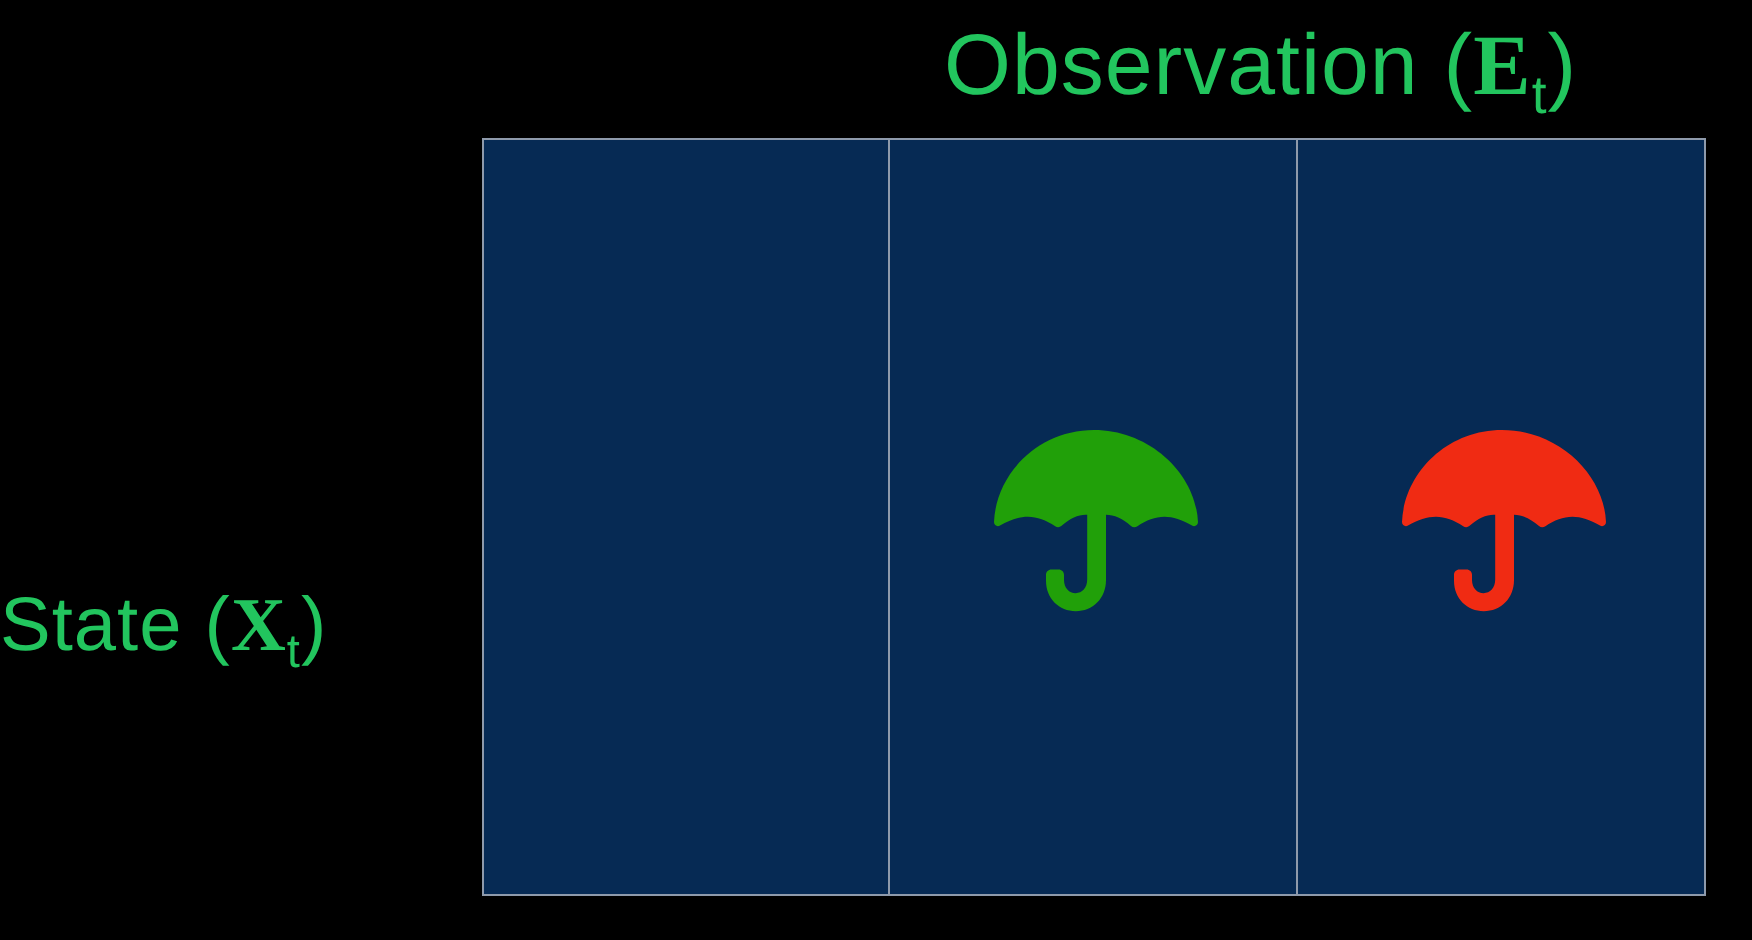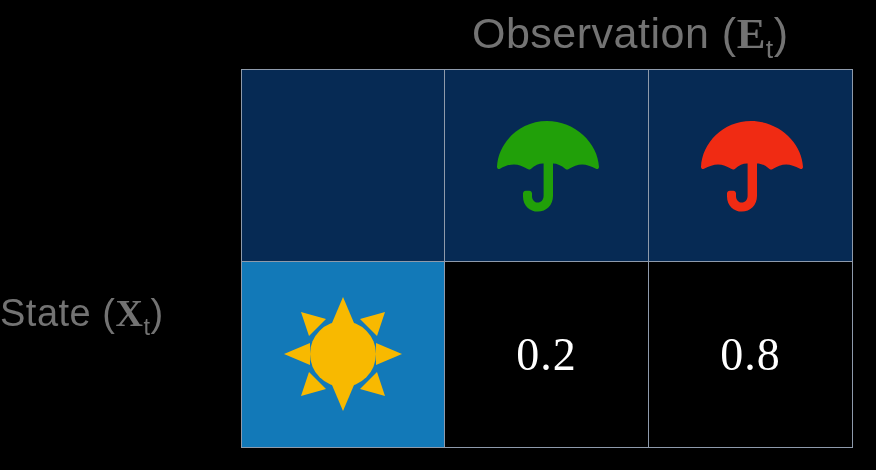--- a/index.html
+++ b/index.html
@@ -13,21 +13,21 @@
     height: 470px;
     position: relative;
     overflow: hidden;
     font-family: "Liberation Sans", sans-serif;
     -webkit-font-smoothing: antialiased;
   }
 
   
   .axis-label {
     position: absolute;
-    color: #737373;
+    color: #22c55e;
     font-family: "Liberation Sans", sans-serif;
     font-weight: 300;
     white-space: nowrap;
     letter-spacing: 0.5px;
   }
   #observation-label {
     top: 12px;
     left: 472px;
     font-size: 43px;
     line-height: 1;
@@ -127,36 +127,15 @@
 
       <td class="hdr-cell col-val">
         <div class="icon-wrap">
           <svg width="104" height="96" viewBox="0 0 104 96" aria-hidden="true">
             <path fill="#F02B13" d="M52 4 C24 4 3 26 2 50 C2 51.6 3.6 52.6 5 51.8 C10 49 14.6 47.4 19 47.4 C23.6 47.4 28 49.1 32.6 52.1 C33.6 52.8 34.9 52.7 35.8 51.9 C40 48.2 44 46.4 47.8 46.4 L48.6 46.4 L48.6 78.8 C48.6 83 46 85.6 42.8 85.6 C39.6 85.6 37 83 37 79 L37 76.4 C37 74.9 35.8 73.7 34.3 73.7 L30.7 73.7 C29.2 73.7 28 74.9 28 76.4 L28 79.4 C28 88.4 34.6 94.6 42.9 94.6 C51.3 94.6 58 88.3 58 79 L58 46.4 C62 46.4 66.2 48.2 70.5 52 C71.4 52.8 72.7 52.8 73.7 52.1 C78.2 49.1 82.6 47.4 87.2 47.4 C91.5 47.4 96 49 101 51.8 C102.4 52.6 104 51.6 104 50 C103 26 80 4 52 4 Z"></path>
           </svg>
         </div>
       </td>
     </tr>
 
-    <tr class="row-body">
-      <td class="state-cell col-head">
-        <div class="icon-wrap">
-          <svg width="118" height="114" viewBox="0 0 118 114" aria-hidden="true">
-            <g fill="#F8B900">
-              <circle cx="59" cy="57" r="33"></circle>
-              <polygon points="59,0 70,26 48,26"></polygon>
-              <polygon points="59,114 48,88 70,88"></polygon>
-              <polygon points="0,57 26,46 26,68"></polygon>
-              <polygon points="118,57 92,68 92,46"></polygon>
-              <polygon points="17,15 42,22 25,39"></polygon>
-              <polygon points="101,99 76,92 93,75"></polygon>
-              <polygon points="101,15 93,39 76,22"></polygon>
-              <polygon points="17,99 25,75 42,92"></polygon>
-            </g>
-          </svg>
-        </div>
-      </td>
-      <td class="value-cell col-val">0.2</td>
-      <td class="value-cell col-val">0.8</td>
-    </tr>
 
   </tbody>
 </table>
 
 </body></html>

